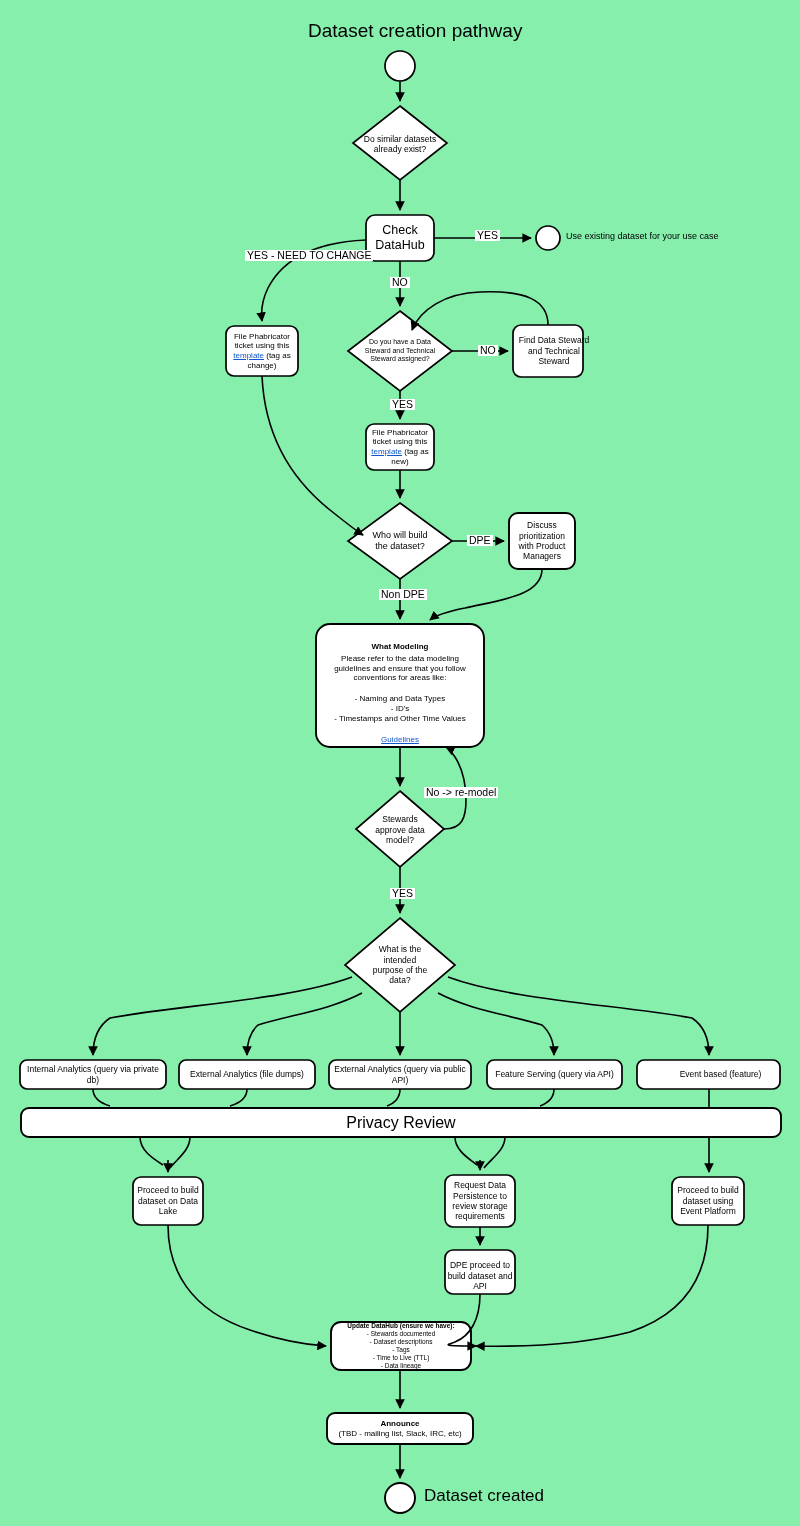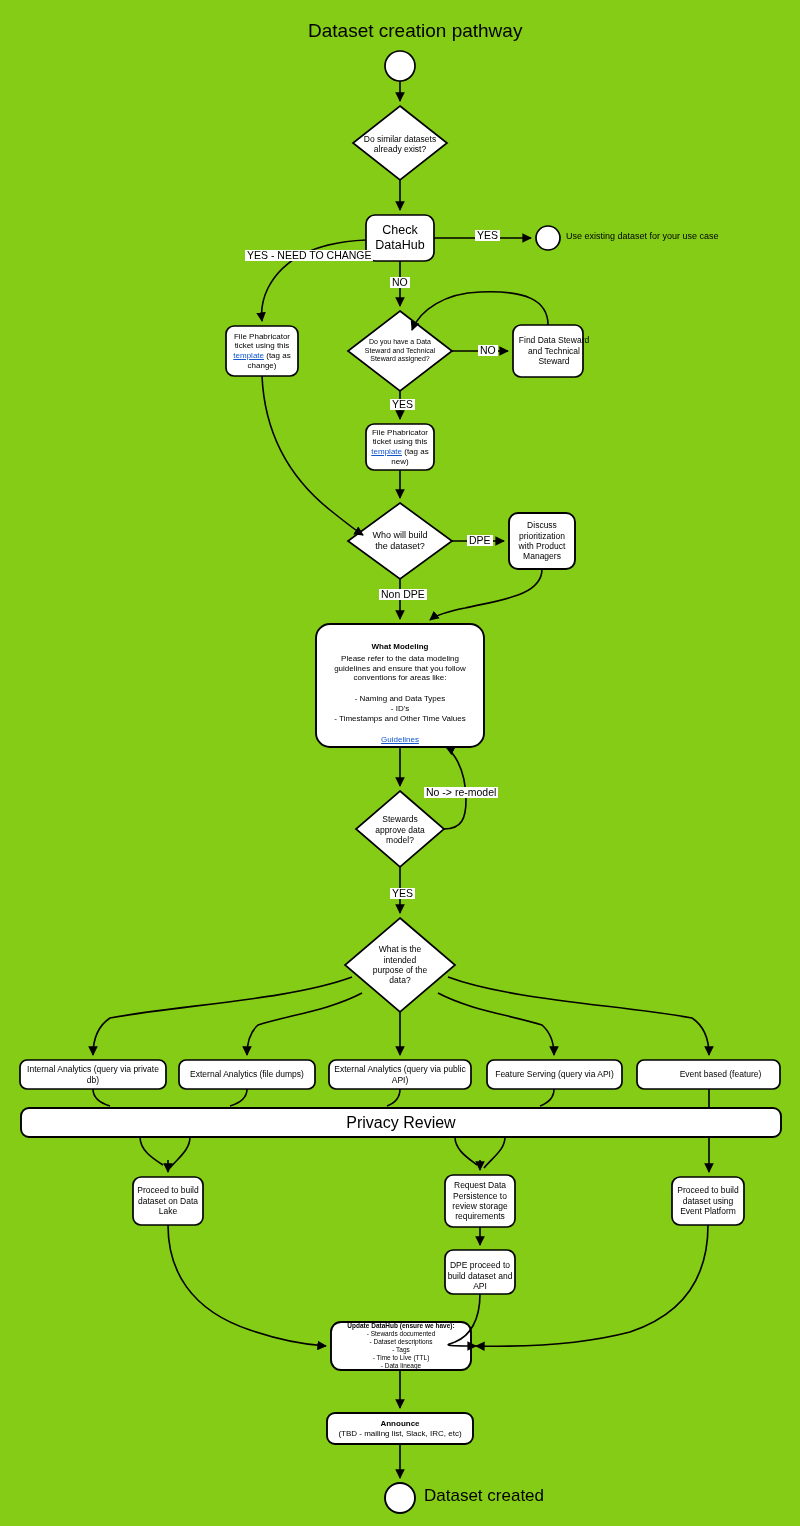--- a/index.html
+++ b/index.html
@@ -8,21 +8,21 @@
     background: #ffffff;
   }
   body {
     font-family: "Liberation Sans", sans-serif;
     color: #000000;
   }
   #canvas {
     position: relative;
     width: 800px;
     height: 1526px;
-    background: #84cc16;
+    background: #86efac;
     overflow: hidden;
   }
   svg.layer {
     position: absolute;
     left: 0;
     top: 0;
     width: 800px;
     height: 1526px;
   }
   .edge {

